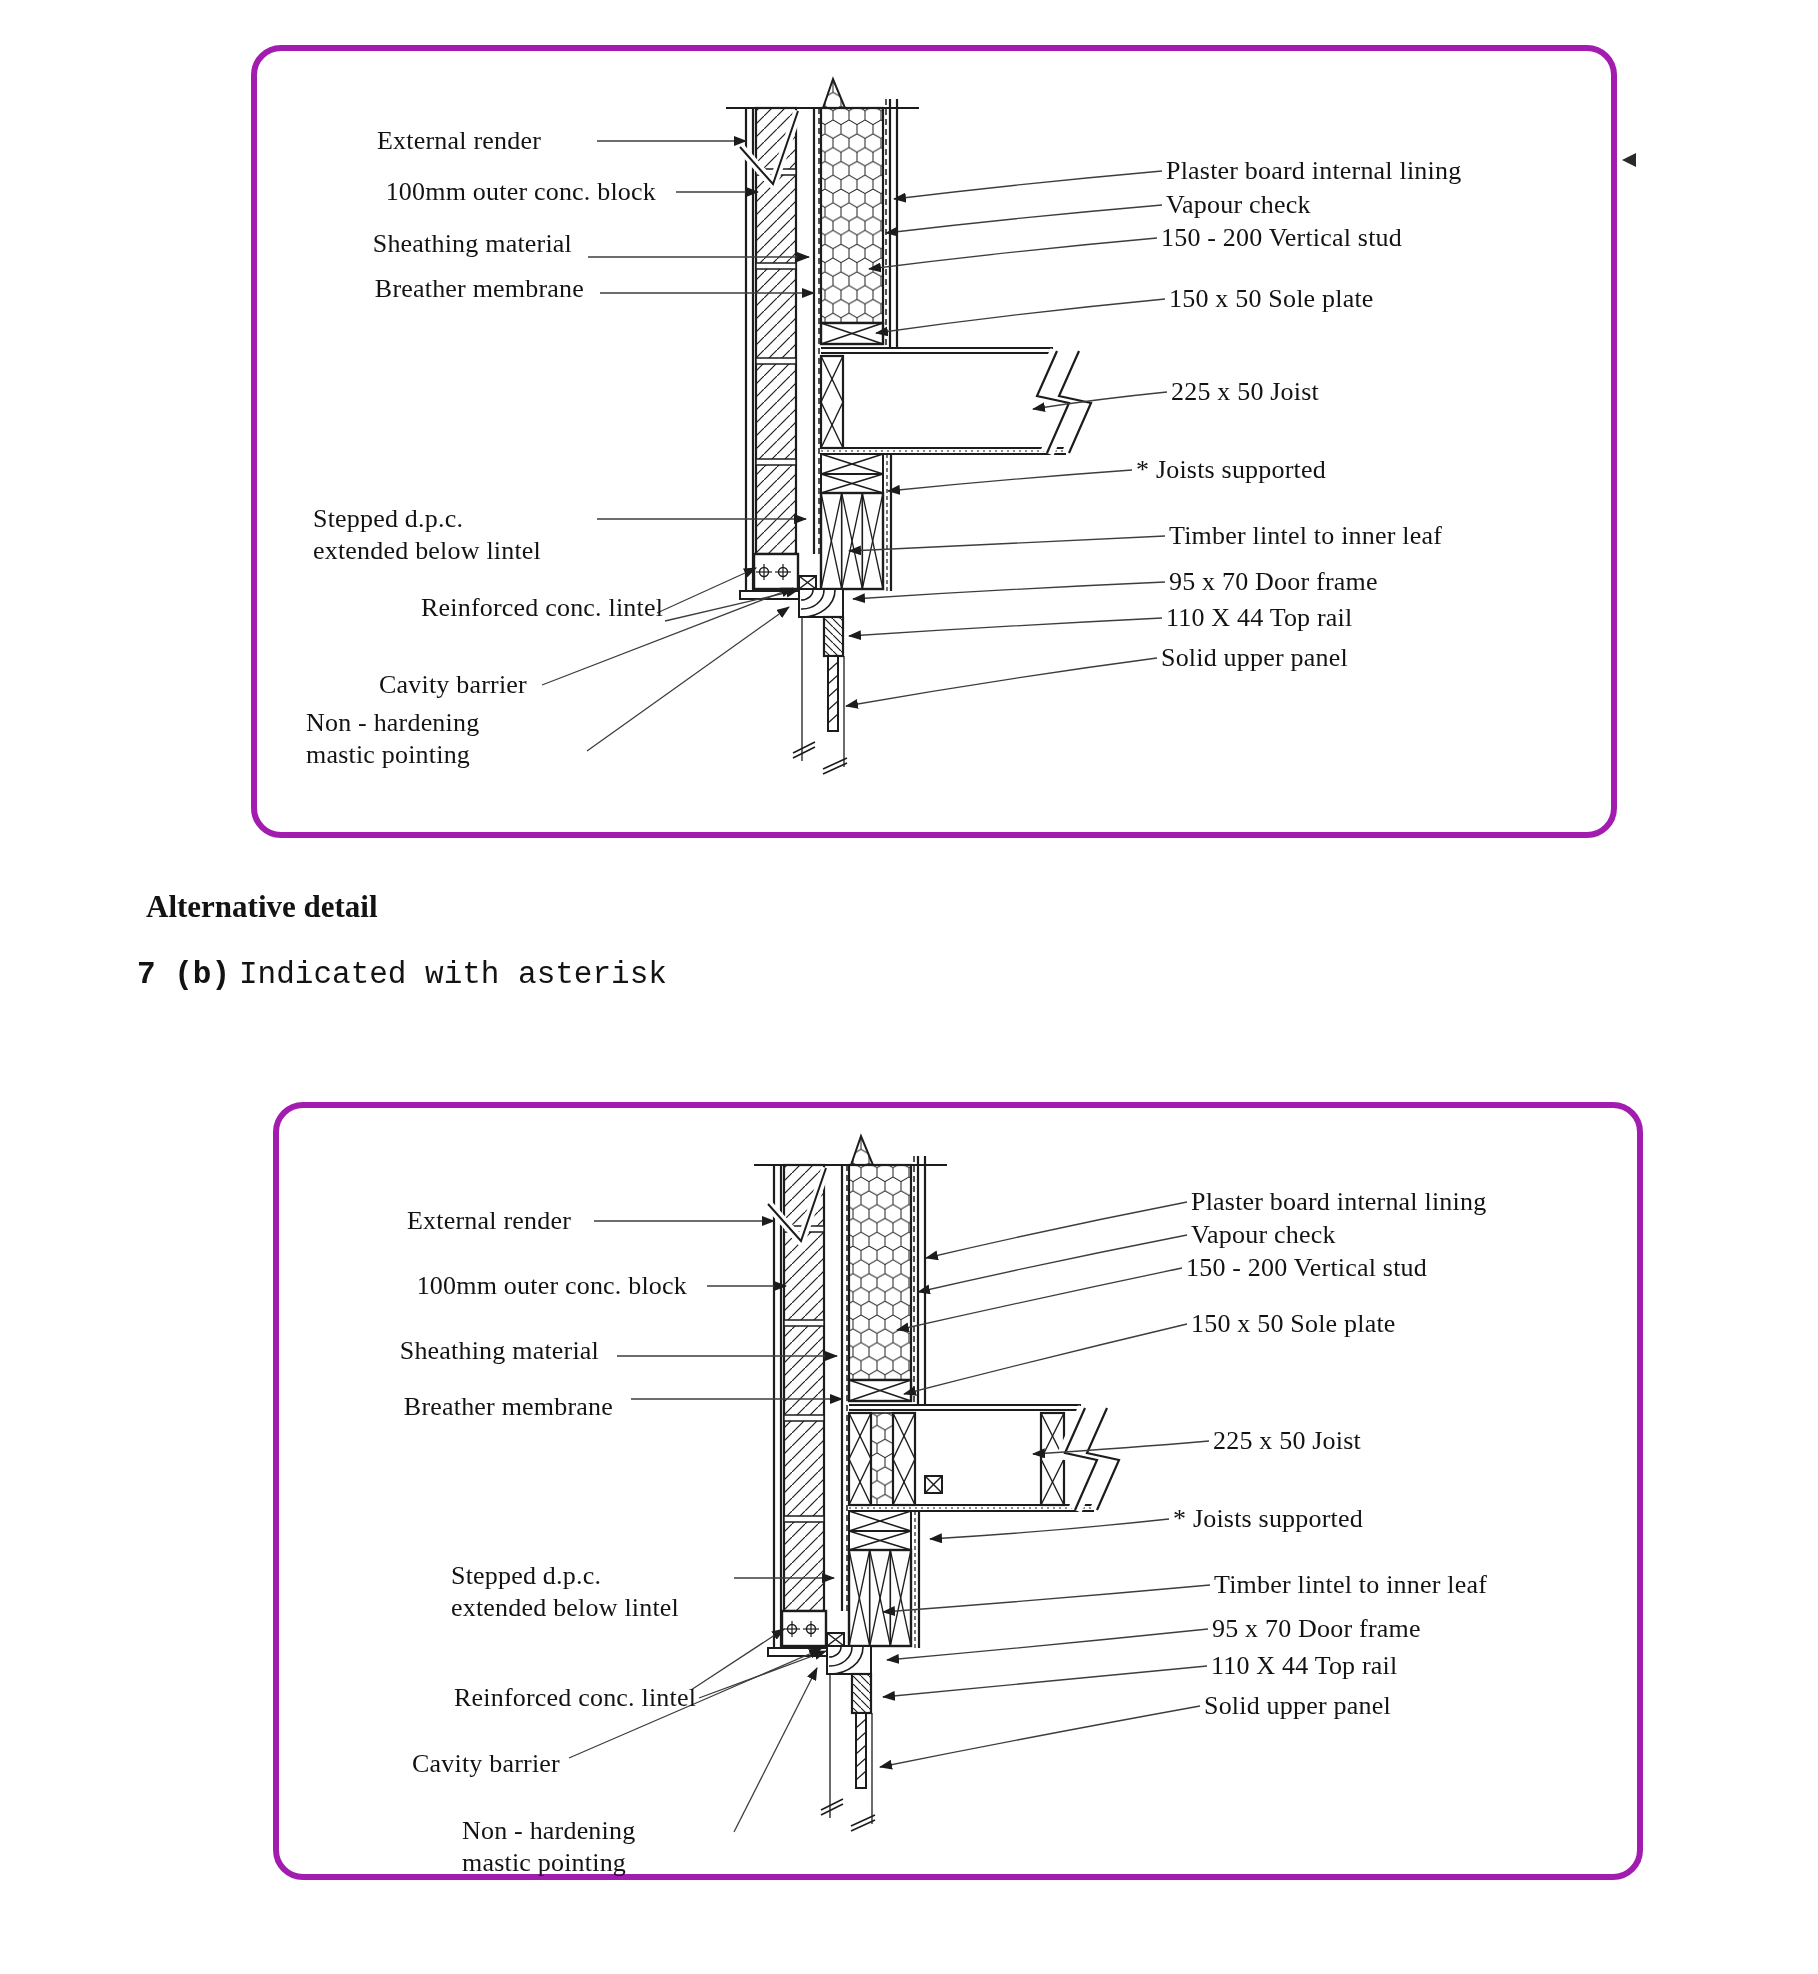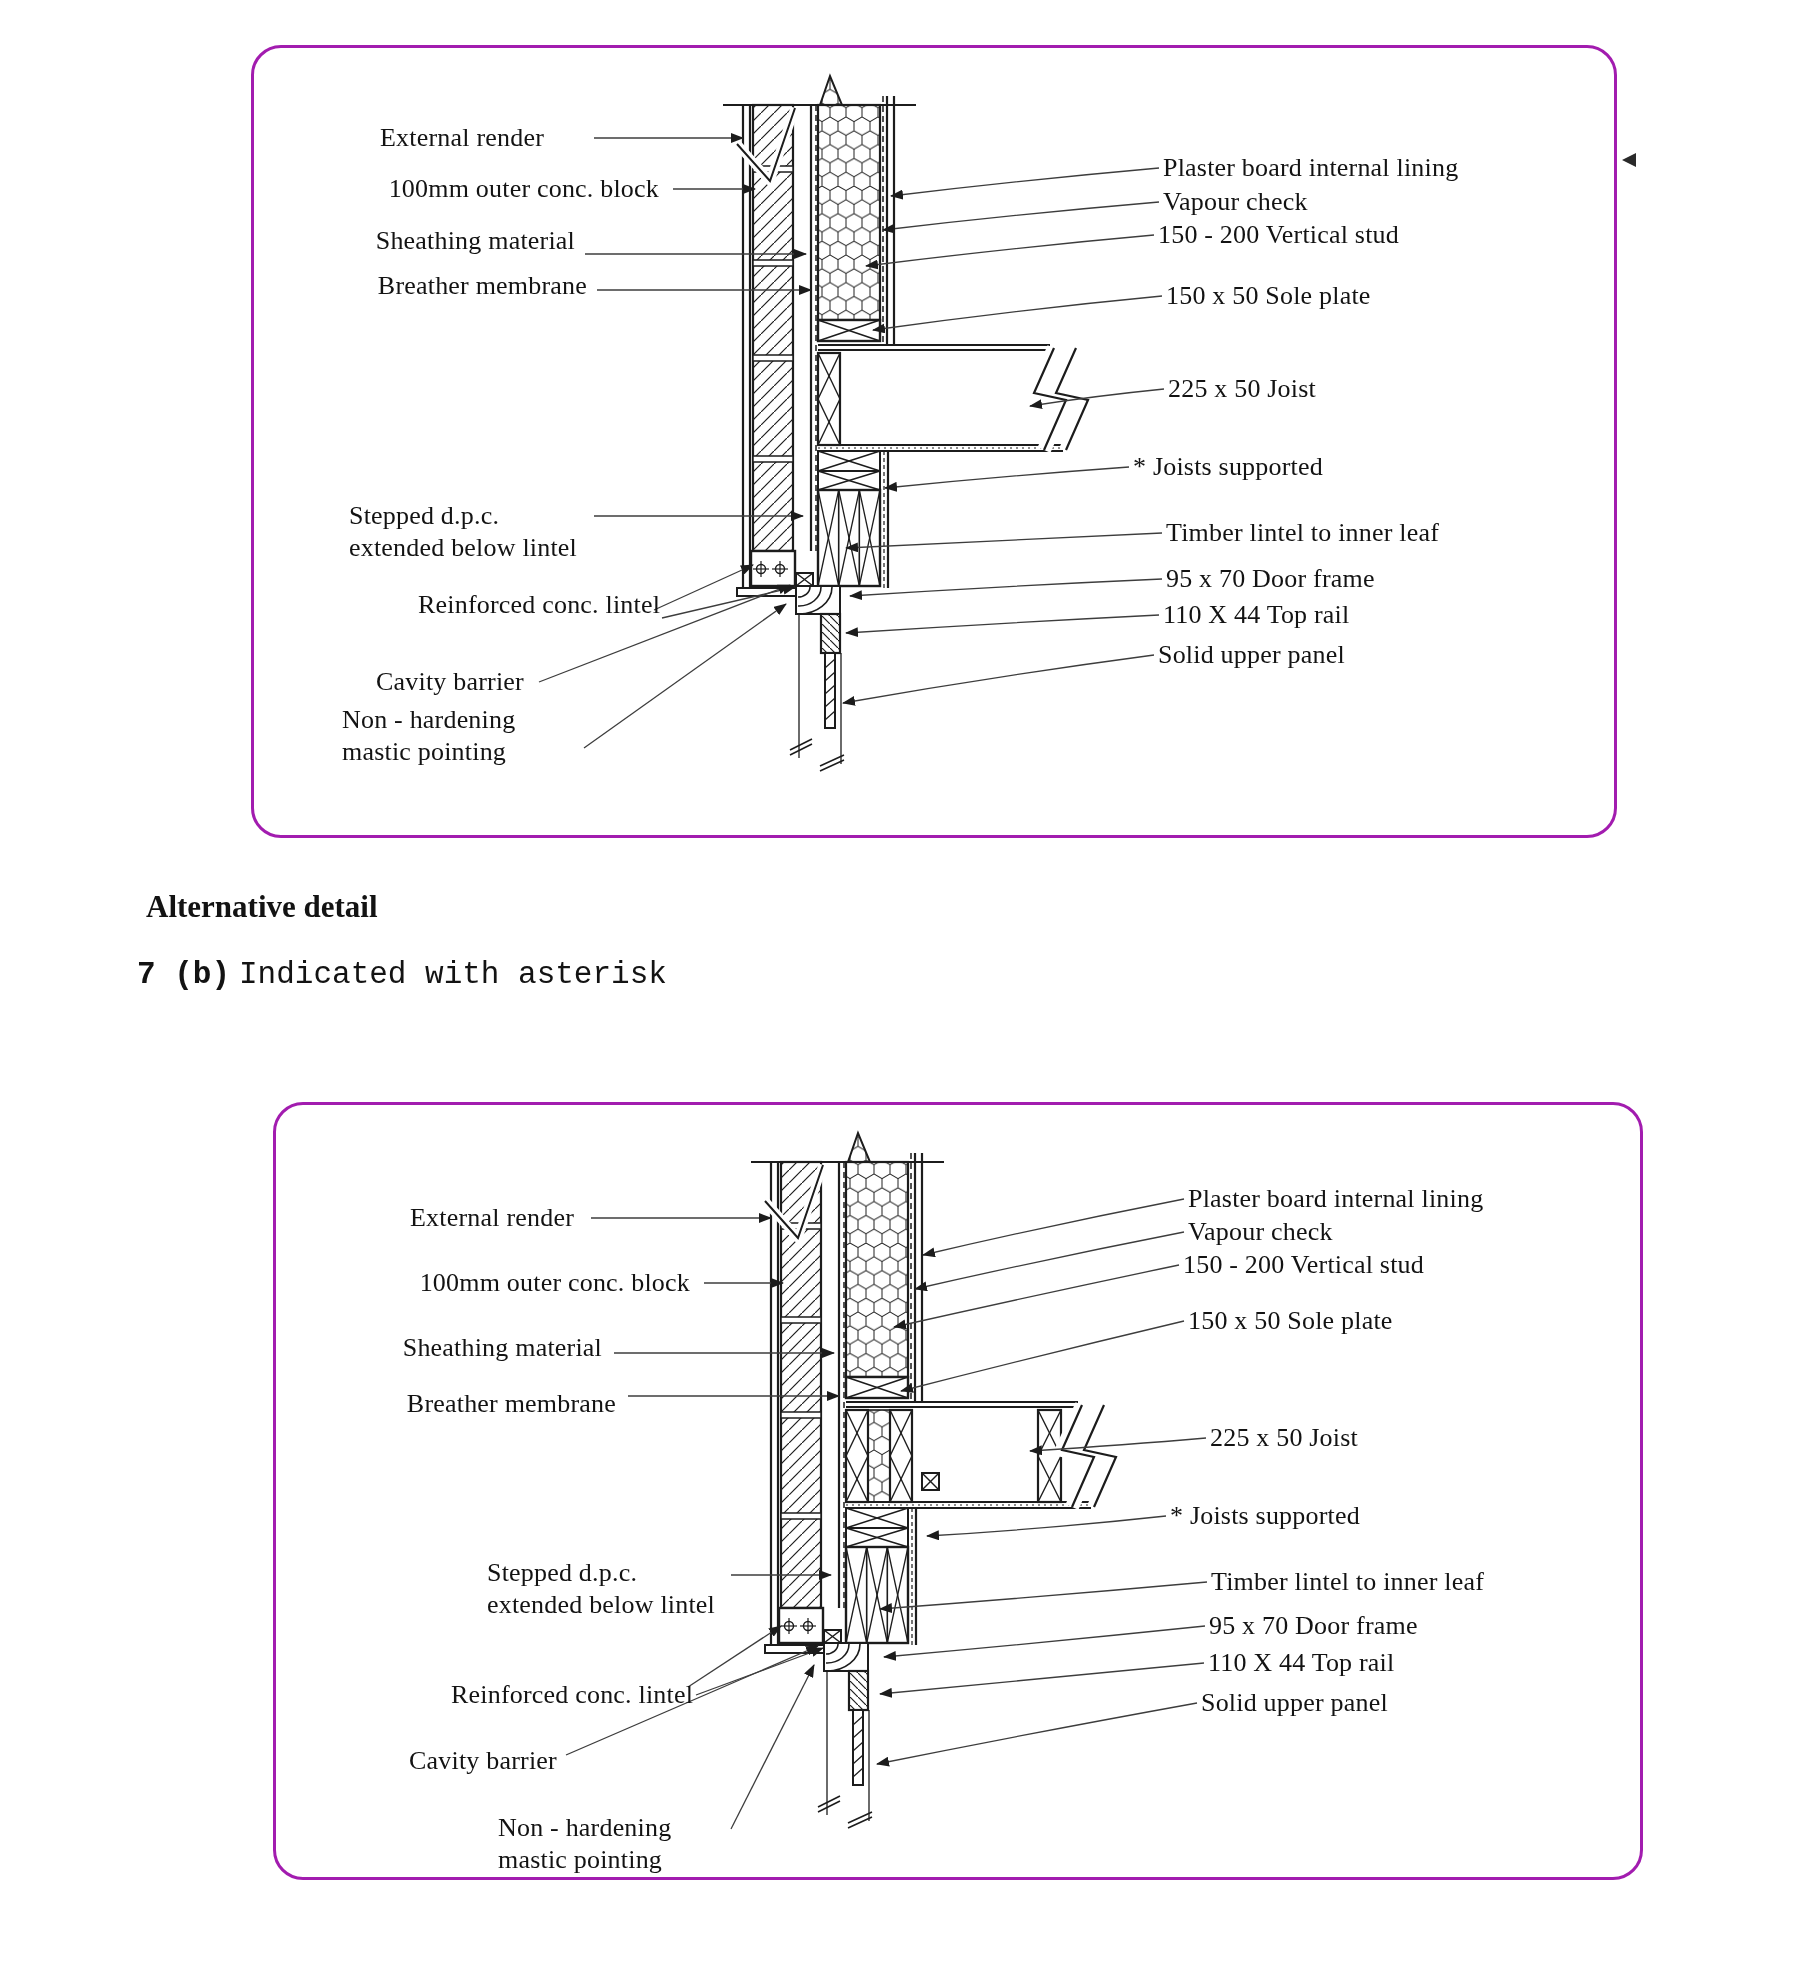--- a/index.html
+++ b/index.html
@@ -1,31 +1,31 @@
 <!DOCTYPE html>
 <html><head>
 <meta charset="utf-8">
 <style>
   html,body{margin:0;padding:0;}
   body{
     width:1818px;height:1974px;position:relative;background:#ffffff;
     font-family:"Liberation Serif",serif;color:#131313;overflow:hidden;
   }
   .panel{
-    position:absolute;background:#fff;border:3px solid #a21caf;border-radius:30px;
+    position:absolute;background:#fff;border:6px solid #a21caf;border-radius:30px;
     box-sizing:border-box;
   }
   #panel-a{left:251px;top:45px;width:1366px;height:793px;}
   #panel-b{left:273px;top:1102px;width:1370px;height:778px;}
   .panel svg{position:absolute;left:0;top:0;}
   .lbl{
     position:absolute;font-size:26px;line-height:32px;white-space:nowrap;
     letter-spacing:0.2px;
   }
-  .lbl.wrap{white-space:normal;margin-left:39px;}
+  .lbl.wrap{white-space:normal;}
   .lbl.ra{text-align:right;}
   #mid-heading{
     position:absolute;left:140px;top:889px;font-size:31px;font-weight:bold;margin-left:6px;
   }
   #mid-item{
     position:absolute;left:137px;top:957px;font-size:31px;font-family:Liberation Mono, monospace;
   }
   #mid-item .num{font-weight:bold;}
   #mid-item .rest{margin-left:9px;}
   #stray-cursor{

